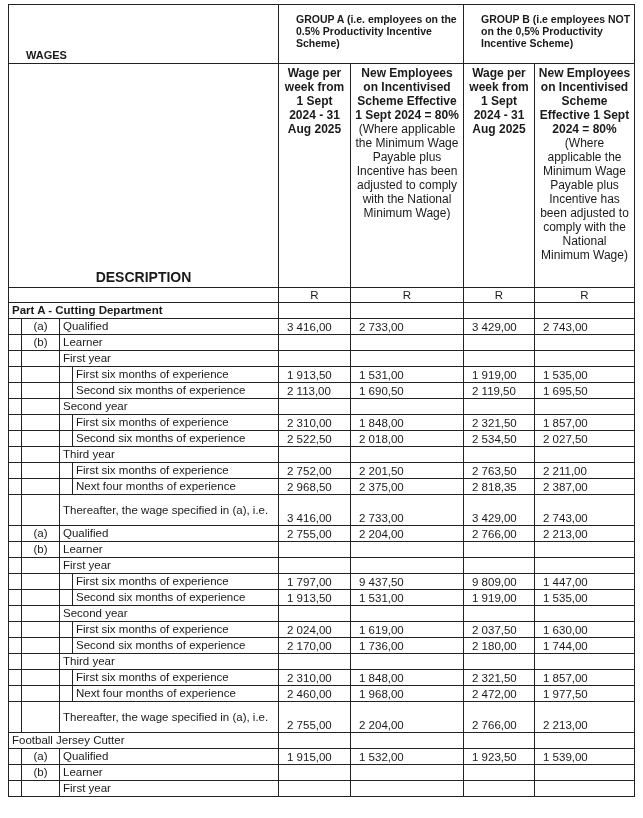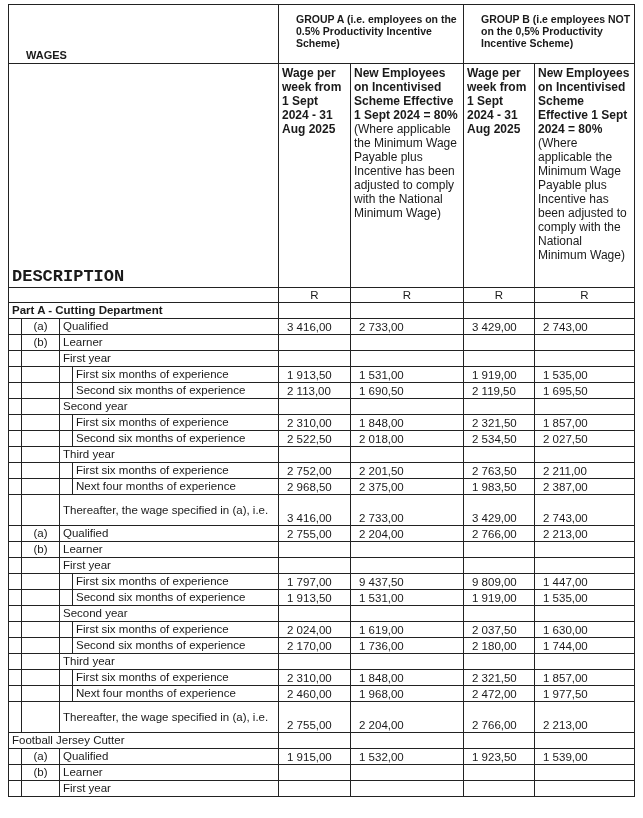--- a/index.html
+++ b/index.html
@@ -2,22 +2,22 @@
 <html><head>
 <meta charset="utf-8">
 <style>
   html,body{margin:0;padding:0;background:#fff;}
   body{width:643px;height:818px;overflow:hidden;font-family:"Liberation Sans",sans-serif;color:#1a1a1a;}
   table{position:absolute;left:8px;top:4px;border-collapse:collapse;table-layout:fixed;width:626px;font-size:11.5px;}
   td,th{border:1px solid #222;padding:0 3px;vertical-align:middle;line-height:13px;}
   th{font-weight:bold;}
   .hdr-top th{height:48px;font-size:10.5px;font-weight:bold;text-align:left;vertical-align:top;padding-top:8px;line-height:12px;padding-left:17px;}
   .hdr-top th.wages{vertical-align:bottom;padding-bottom:2px;font-size:11px;margin-top:24px;}
-  .hdr-sub td{height:218px;vertical-align:top;text-align:left;font-weight:bold;font-size:12px;line-height:14px;padding-top:2px;}
-  .hdr-sub td.desc{vertical-align:bottom;padding-bottom:3px;font-size:17px;font-family:Liberation Mono, monospace;}
+  .hdr-sub td{height:218px;vertical-align:top;text-align:center;font-weight:bold;font-size:12px;line-height:14px;padding-top:2px;}
+  .hdr-sub td.desc{vertical-align:bottom;padding-bottom:3px;font-size:14px;}
   .hdr-sub td.normal{font-weight:normal;margin-top:16px;}
   .hdr-sub td.normal b{font-weight:bold;}
   .r td{height:15px;}
   .tall td{height:30px;}
   td.num{text-align:left;padding-left:8px;vertical-align:bottom;padding-bottom:0;}
   td.cur{text-align:center;height:14px;}
   .desc-cell{padding:0;}
   .d{display:flex;align-items:stretch;height:100%;}
   .ind{border-right:1px solid #222;flex:0 0 auto;}
   .i1{width:12px;}
@@ -209,21 +209,21 @@
         <td class="desc-cell">
           <div class="d">
             <div class="ind i1"></div>
             <div class="lbl"></div>
             <div class="ind i3"></div>
             <div class="txt">Next four months of experience</div>
           </div>
         </td>
         <td class="num">2 968,50</td>
         <td class="num">2 375,00</td>
-        <td class="num">1 983,50</td>
+        <td class="num">2 818,35</td>
         <td class="num">2 387,00</td>
       </tr>
       <tr class="tall">
         <td class="desc-cell">
           <div class="d">
             <div class="ind i1"></div>
             <div class="lbl"></div>
             <div class="txt">Thereafter, the wage specified in (a), i.e.</div>
           </div>
         </td>

